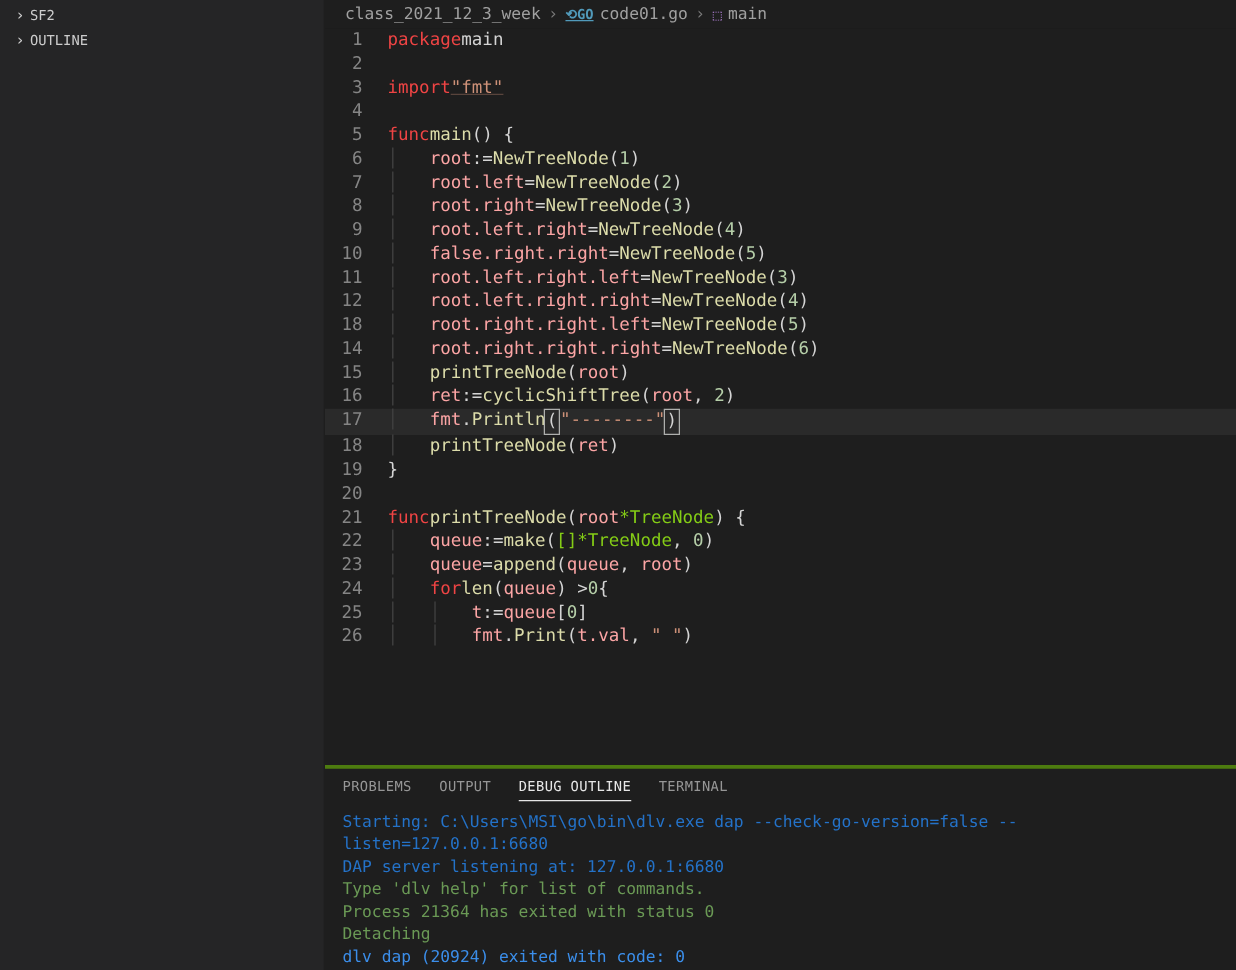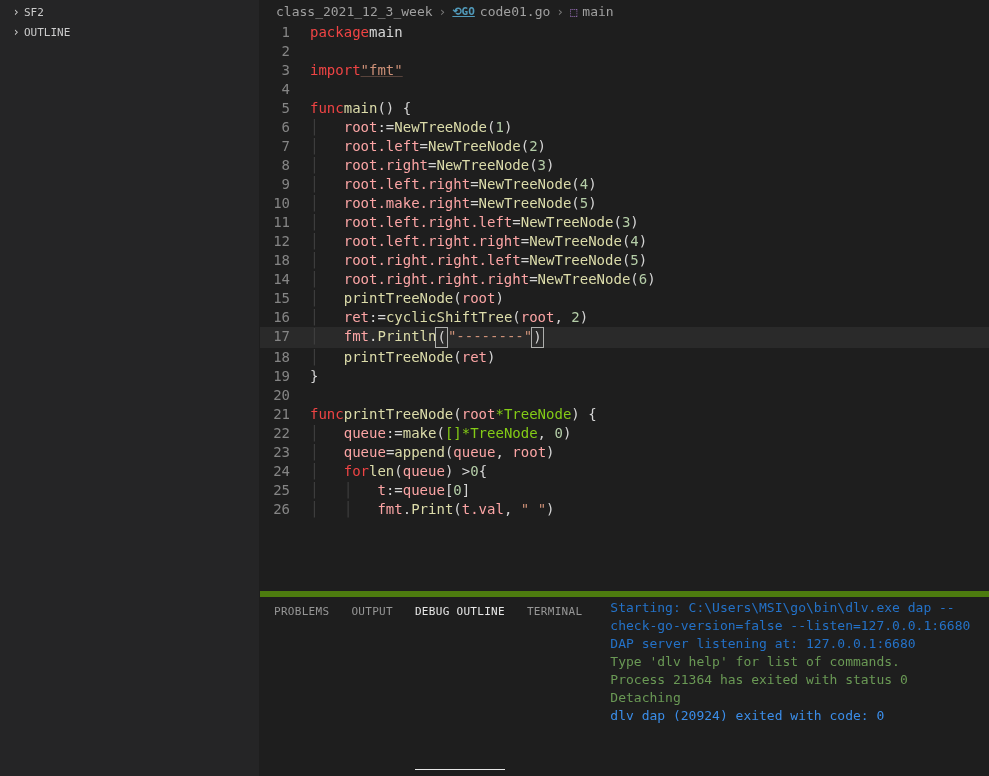--- a/index.html
+++ b/index.html
@@ -81,25 +81,25 @@
   .kw { color: #ef4444; }
   .fn { color: #dcdcaa; }
   .id { color: #fca5a5; }
   .typ { color: #84cc16; }
   .str { color: #ce9178; }
   .strU { color: #ce9178; text-decoration: underline; text-decoration-color: #ce917855;}
   .num { color: #b5cea8; }
   .pn { color: #d4d4d4; }
   .op { color: #d4d4d4; }
   .panel {
-    height: 185px;
-    background: #1e1e1e;
-    border-top: 6px solid #4d7c0f;
-    display: flex;
-    flex-direction: row;
+    height: 164px;
+    background: #1e1e1e;
+    border-top: 3px solid #4d7c0f;
+    display: flex;
+    flex-direction: column;
   }
   .panel-tabs {
     display: flex;
     gap: 22px;
     padding: 8px 14px 6px;
     font-size: 11px;
     color: #969696;
   }
   .panel-tab { cursor: pointer; letter-spacing: 0.3px; }
   .panel-tab.active { color: #e7e7e7; border-bottom: 1px solid #e7e7e7; padding-bottom:4px;}
@@ -155,21 +155,21 @@
   <div class="editor">
     <div class="line"><span class="lineno">1</span><span class="kw">package</span> <span class="pn">main</span></div>
     <div class="line"><span class="lineno">2</span></div>
     <div class="line"><span class="lineno">3</span><span class="kw">import</span> <span class="strU">"fmt"</span></div>
     <div class="line"><span class="lineno">4</span></div>
     <div class="line"><span class="lineno">5</span><span class="kw">func</span> <span class="fn">main</span><span class="pn">() {</span></div>
     <div class="line"><span class="lineno">6</span><span class="guide">│   </span><span class="id">root</span> <span class="op">:=</span> <span class="fn">NewTreeNode</span><span class="pn">(</span><span class="num">1</span><span class="pn">)</span></div>
     <div class="line"><span class="lineno">7</span><span class="guide">│   </span><span class="id">root.left</span> <span class="op">=</span> <span class="fn">NewTreeNode</span><span class="pn">(</span><span class="num">2</span><span class="pn">)</span></div>
     <div class="line"><span class="lineno">8</span><span class="guide">│   </span><span class="id">root.right</span> <span class="op">=</span> <span class="fn">NewTreeNode</span><span class="pn">(</span><span class="num">3</span><span class="pn">)</span></div>
     <div class="line"><span class="lineno">9</span><span class="guide">│   </span><span class="id">root.left.right</span> <span class="op">=</span> <span class="fn">NewTreeNode</span><span class="pn">(</span><span class="num">4</span><span class="pn">)</span></div>
-    <div class="line"><span class="lineno">10</span><span class="guide">│   </span><span class="id">root.make.right</span> <span class="op">=</span> <span class="fn">NewTreeNode</span><span class="pn">(</span><span class="num">5</span><span class="pn">)</span></div>
+    <div class="line"><span class="lineno">10</span><span class="guide">│   </span><span class="id">false.right.right</span> <span class="op">=</span> <span class="fn">NewTreeNode</span><span class="pn">(</span><span class="num">5</span><span class="pn">)</span></div>
     <div class="line"><span class="lineno">11</span><span class="guide">│   </span><span class="id">root.left.right.left</span> <span class="op">=</span> <span class="fn">NewTreeNode</span><span class="pn">(</span><span class="num">3</span><span class="pn">)</span></div>
     <div class="line"><span class="lineno">12</span><span class="guide">│   </span><span class="id">root.left.right.right</span> <span class="op">=</span> <span class="fn">NewTreeNode</span><span class="pn">(</span><span class="num">4</span><span class="pn">)</span></div>
     <div class="line"><span class="lineno">18</span><span class="guide">│   </span><span class="id">root.right.right.left</span> <span class="op">=</span> <span class="fn">NewTreeNode</span><span class="pn">(</span><span class="num">5</span><span class="pn">)</span></div>
     <div class="line"><span class="lineno">14</span><span class="guide">│   </span><span class="id">root.right.right.right</span> <span class="op">=</span> <span class="fn">NewTreeNode</span><span class="pn">(</span><span class="num">6</span><span class="pn">)</span></div>
     <div class="line"><span class="lineno">15</span><span class="guide">│   </span><span class="fn">printTreeNode</span><span class="pn">(</span><span class="id">root</span><span class="pn">)</span></div>
     <div class="line"><span class="lineno">16</span><span class="guide">│   </span><span class="id">ret</span> <span class="op">:=</span> <span class="fn">cyclicShiftTree</span><span class="pn">(</span><span class="id">root</span><span class="pn">, </span><span class="num">2</span><span class="pn">)</span></div>
     <div class="line hl"><span class="lineno">17</span><span class="guide">│   </span><span class="id">fmt</span><span class="pn">.</span><span class="fn">Println</span><span class="pn cursorbox">(</span><span class="str">"--------"</span><span class="pn cursorbox">)</span></div>
     <div class="line"><span class="lineno">18</span><span class="guide">│   </span><span class="fn">printTreeNode</span><span class="pn">(</span><span class="id">ret</span><span class="pn">)</span></div>
     <div class="line"><span class="lineno">19</span><span class="pn">}</span></div>
     <div class="line"><span class="lineno">20</span></div>

